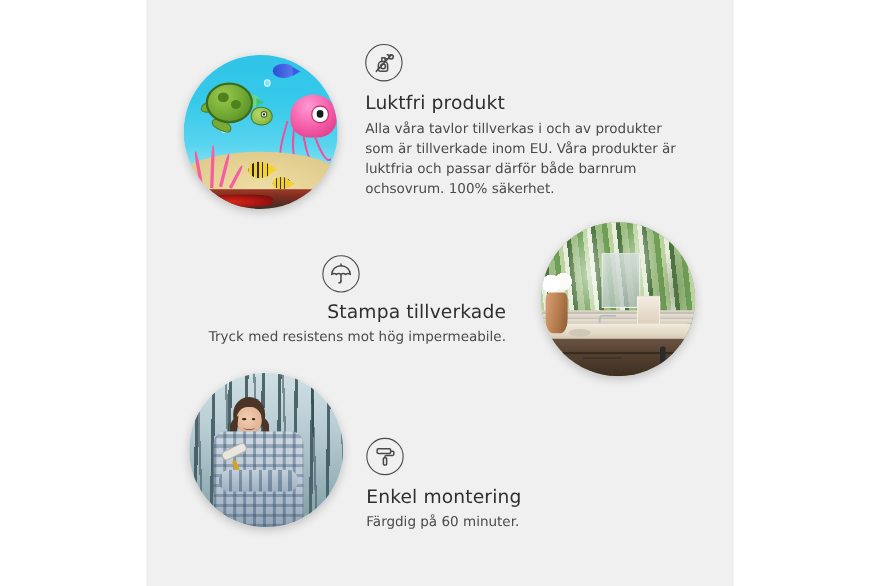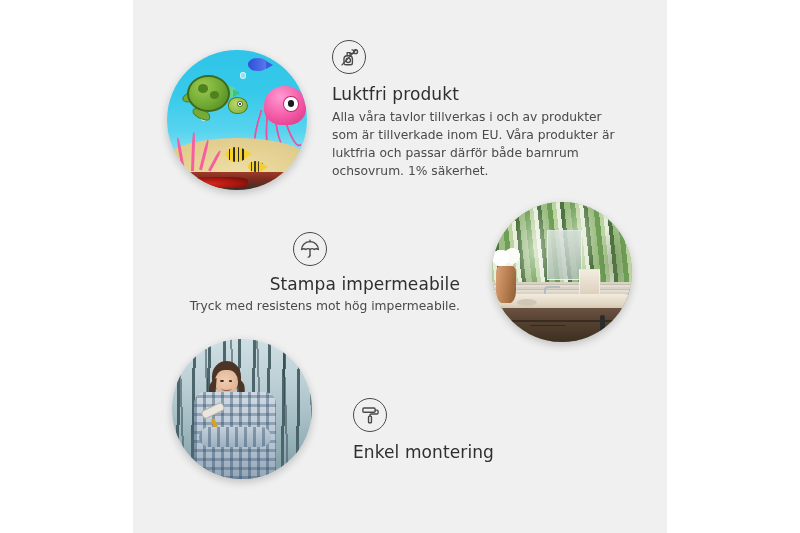--- a/index.html
+++ b/index.html
@@ -347,21 +347,21 @@
   #feature-odourfree .icon-circle{ margin-bottom: 10px; }
   #feature-odourfree .f-title{ margin-bottom: 4px; }
 
   
   #feature-waterproof { left: 160px; top: 232px; width: 300px; text-align: right; }
   #feature-waterproof .icon-wrap{ display:flex; justify-content:center; }
   #feature-waterproof .icon-circle{ margin-bottom: 8px; }
   #feature-waterproof .f-title{ margin-bottom: 3px; }
 
   
-  #feature-assembly { left: 353px; top: 398px; width: 260px; text-align: left; }
+  #feature-assembly { left: 333px; top: 398px; width: 260px; text-align: left; }
   #feature-assembly .icon-circle{ margin-bottom: 10px; }
   #feature-assembly .f-title{ margin-bottom: 3px; }
 </style>
 </head>
 <body>
 
 <div id="stage">
 
   <div id="panel"></div>
 
@@ -455,42 +455,43 @@
         <path d="M8.5 20.5h5.2a2 2 0 0 0 2-2v-4.2a3.6 3.6 0 0 0-3.6-3.6h-2a3.6 3.6 0 0 0-3.6 3.6v4.2a2 2 0 0 0 2 2z"></path>
         <path d="M10 10.7V7.2h3.2v3.5"></path>
         <path d="M13.2 8.2h2.1"></path>
         <path d="M15.3 8.2c1.1 0 2-0.9 2-2s-0.9-2-2-2"></path>
         <circle cx="19.2" cy="6.2" r="2.1"></circle>
         <circle cx="11.2" cy="15.6" r="2.4"></circle>
         <line x1="4.4" y1="20.6" x2="19.6" y2="4.2"></line>
       </svg>
     </div>
     <div class="f-title">Luktfri produkt</div>
-    <div class="f-body">Alla våra tavlor tillverkas i och av produkter som är tillverkade inom EU. Våra produkter är luktfria och passar därför både barnrum ochsovrum. 1% säkerhet.</div>
+    <div class="f-body">Alla våra tavlor tillverkas i och av produkter som är tillverkade inom EU. Våra produkter är luktfria och passar därför både barnrum ochsovrum. 100% säkerhet.</div>
   </div>
 
   <div class="feature" id="feature-waterproof">
     <div class="icon-wrap">
       <div class="icon-circle">
         <svg width="22" height="22" viewBox="0 0 24 24" fill="none" stroke="#4a4a4a" stroke-width="1.5" stroke-linecap="round" stroke-linejoin="round">
           <path d="M2.8 12.6c0-4.9 4.1-8.6 9.2-8.6s9.2 3.7 9.2 8.6c-1.6-1.3-3.1-1.3-4.6 0-1.5-1.3-3.1-1.3-4.6 0-1.5-1.3-3.1-1.3-4.6 0-1.5-1.3-3-1.3-4.6 0z"></path>
           <line x1="12" y1="12.6" x2="12" y2="19"></line>
           <path d="M12 19c0 1.1-.9 1.9-2 1.9"></path>
           <line x1="12" y1="2.3" x2="12" y2="4"></line>
         </svg>
       </div>
     </div>
-    <div class="f-title">Stampa impermeabile</div>
+    <div class="f-title">Stampa tillverkade</div>
     <div class="f-body">Tryck med resistens mot hög impermeabile.</div>
   </div>
 
   <div class="feature" id="feature-assembly">
     <div class="icon-circle">
       <svg width="22" height="22" viewBox="0 0 24 24" fill="none" stroke="#4a4a4a" stroke-width="1.5" stroke-linecap="round" stroke-linejoin="round">
         <rect x="4.2" y="4.4" width="13.4" height="4.6" rx="1.2"></rect>
         <path d="M17.6 6.7h1.9a1.3 1.3 0 0 1 1.3 1.3v1.6a1.3 1.3 0 0 1-1.3 1.3h-6.2a1.3 1.3 0 0 0-1.3 1.3v1"></path>
         <rect x="10.4" y="13.2" width="3.2" height="7.2" rx="0.9"></rect>
       </svg>
     </div>
     <div class="f-title">Enkel montering</div>
+    <div class="f-body">Färgdig på 60 minuter.</div>
   </div>
 
 </div>
 
 </body></html>

